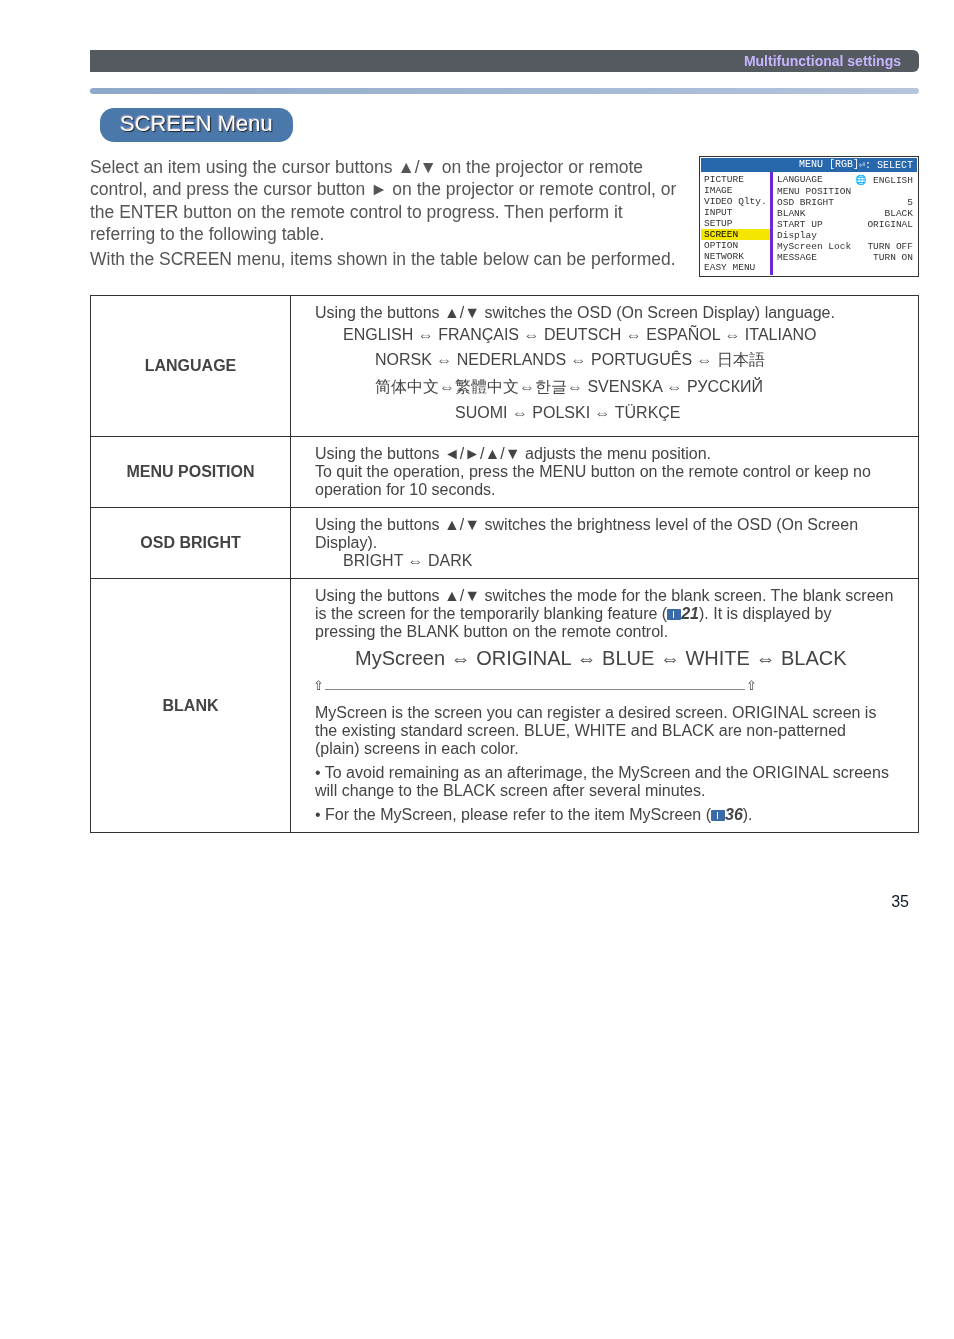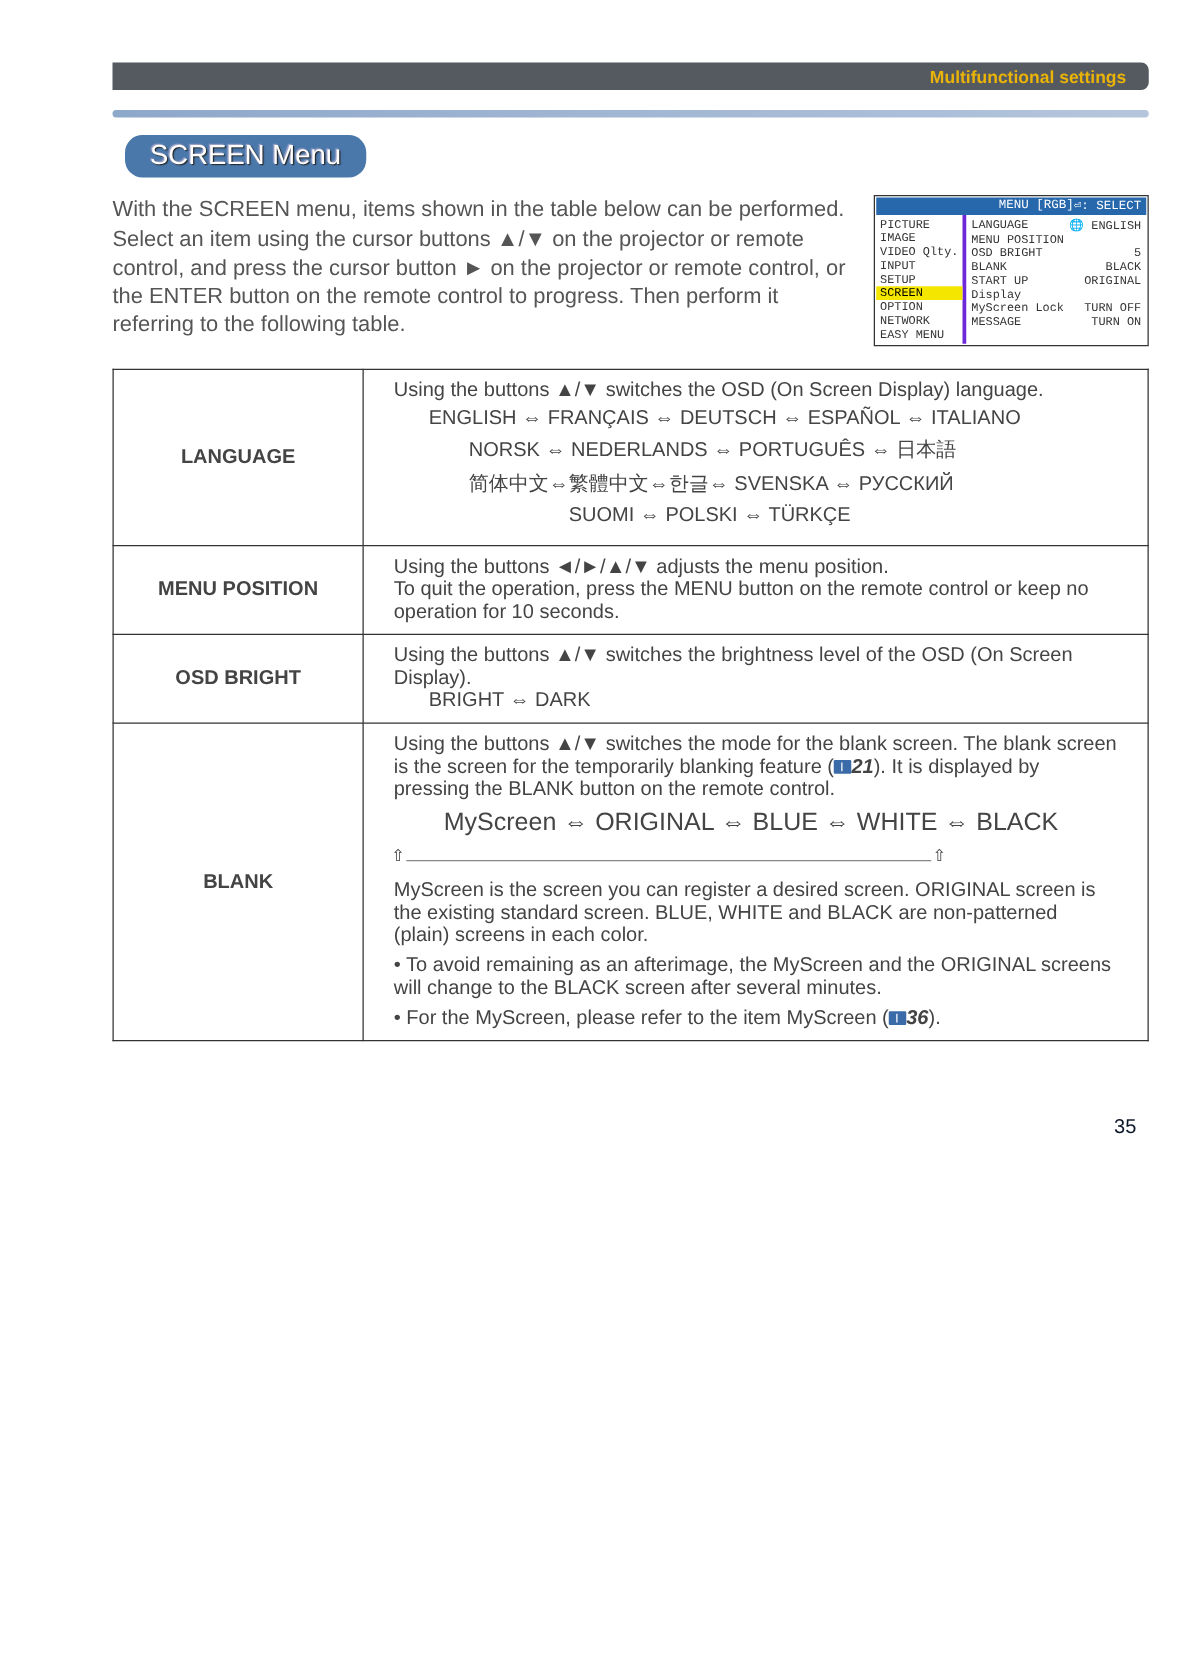--- a/index.html
+++ b/index.html
@@ -6,21 +6,21 @@
   body {
     font-family: Arial, Helvetica, sans-serif;
     background: #fff;
     width: 954px;
     margin: 0 auto;
     color: #333;
     font-size: 15px;
   }
   .header-bar {
     background: #555960;
-    color: #eab308;
+    color: #c4b5fd;
     font-size: 14px;
     font-weight: bold;
     padding: 3px 18px;
     text-align: right;
     margin: 50px 35px 0 90px;
     border-top-right-radius: 6px;
     border-bottom-right-radius: 6px;
   }
   .accent-line {
     height: 6px;
@@ -174,22 +174,22 @@
 
 <div class="accent-line"></div>
 
 <div class="pill">
   <span>SCREEN Menu</span>
 </div>
 
 <div class="body-area">
   <div class="intro-row">
     <div class="intro-text">
+      <p>Select an item using the cursor buttons ▲/▼ on the projector or remote control, and press the cursor button ► on the projector or remote control, or the ENTER button on the remote control to progress. Then perform it referring to the following table.</p>
       <p>With the SCREEN menu, items shown in the table below can be performed.</p>
-      <p>Select an item using the cursor buttons ▲/▼ on the projector or remote control, and press the cursor button ► on the projector or remote control, or the ENTER button on the remote control to progress. Then perform it referring to the following table.</p>
     </div>
 
     <div class="menu-shot">
       <div class="menu-shot-header">
         <span>MENU [RGB]</span>
         <span>⏎: SELECT</span>
       </div>
       <div class="menu-shot-body">
         <div class="menu-shot-left">
           <div>PICTURE</div>

